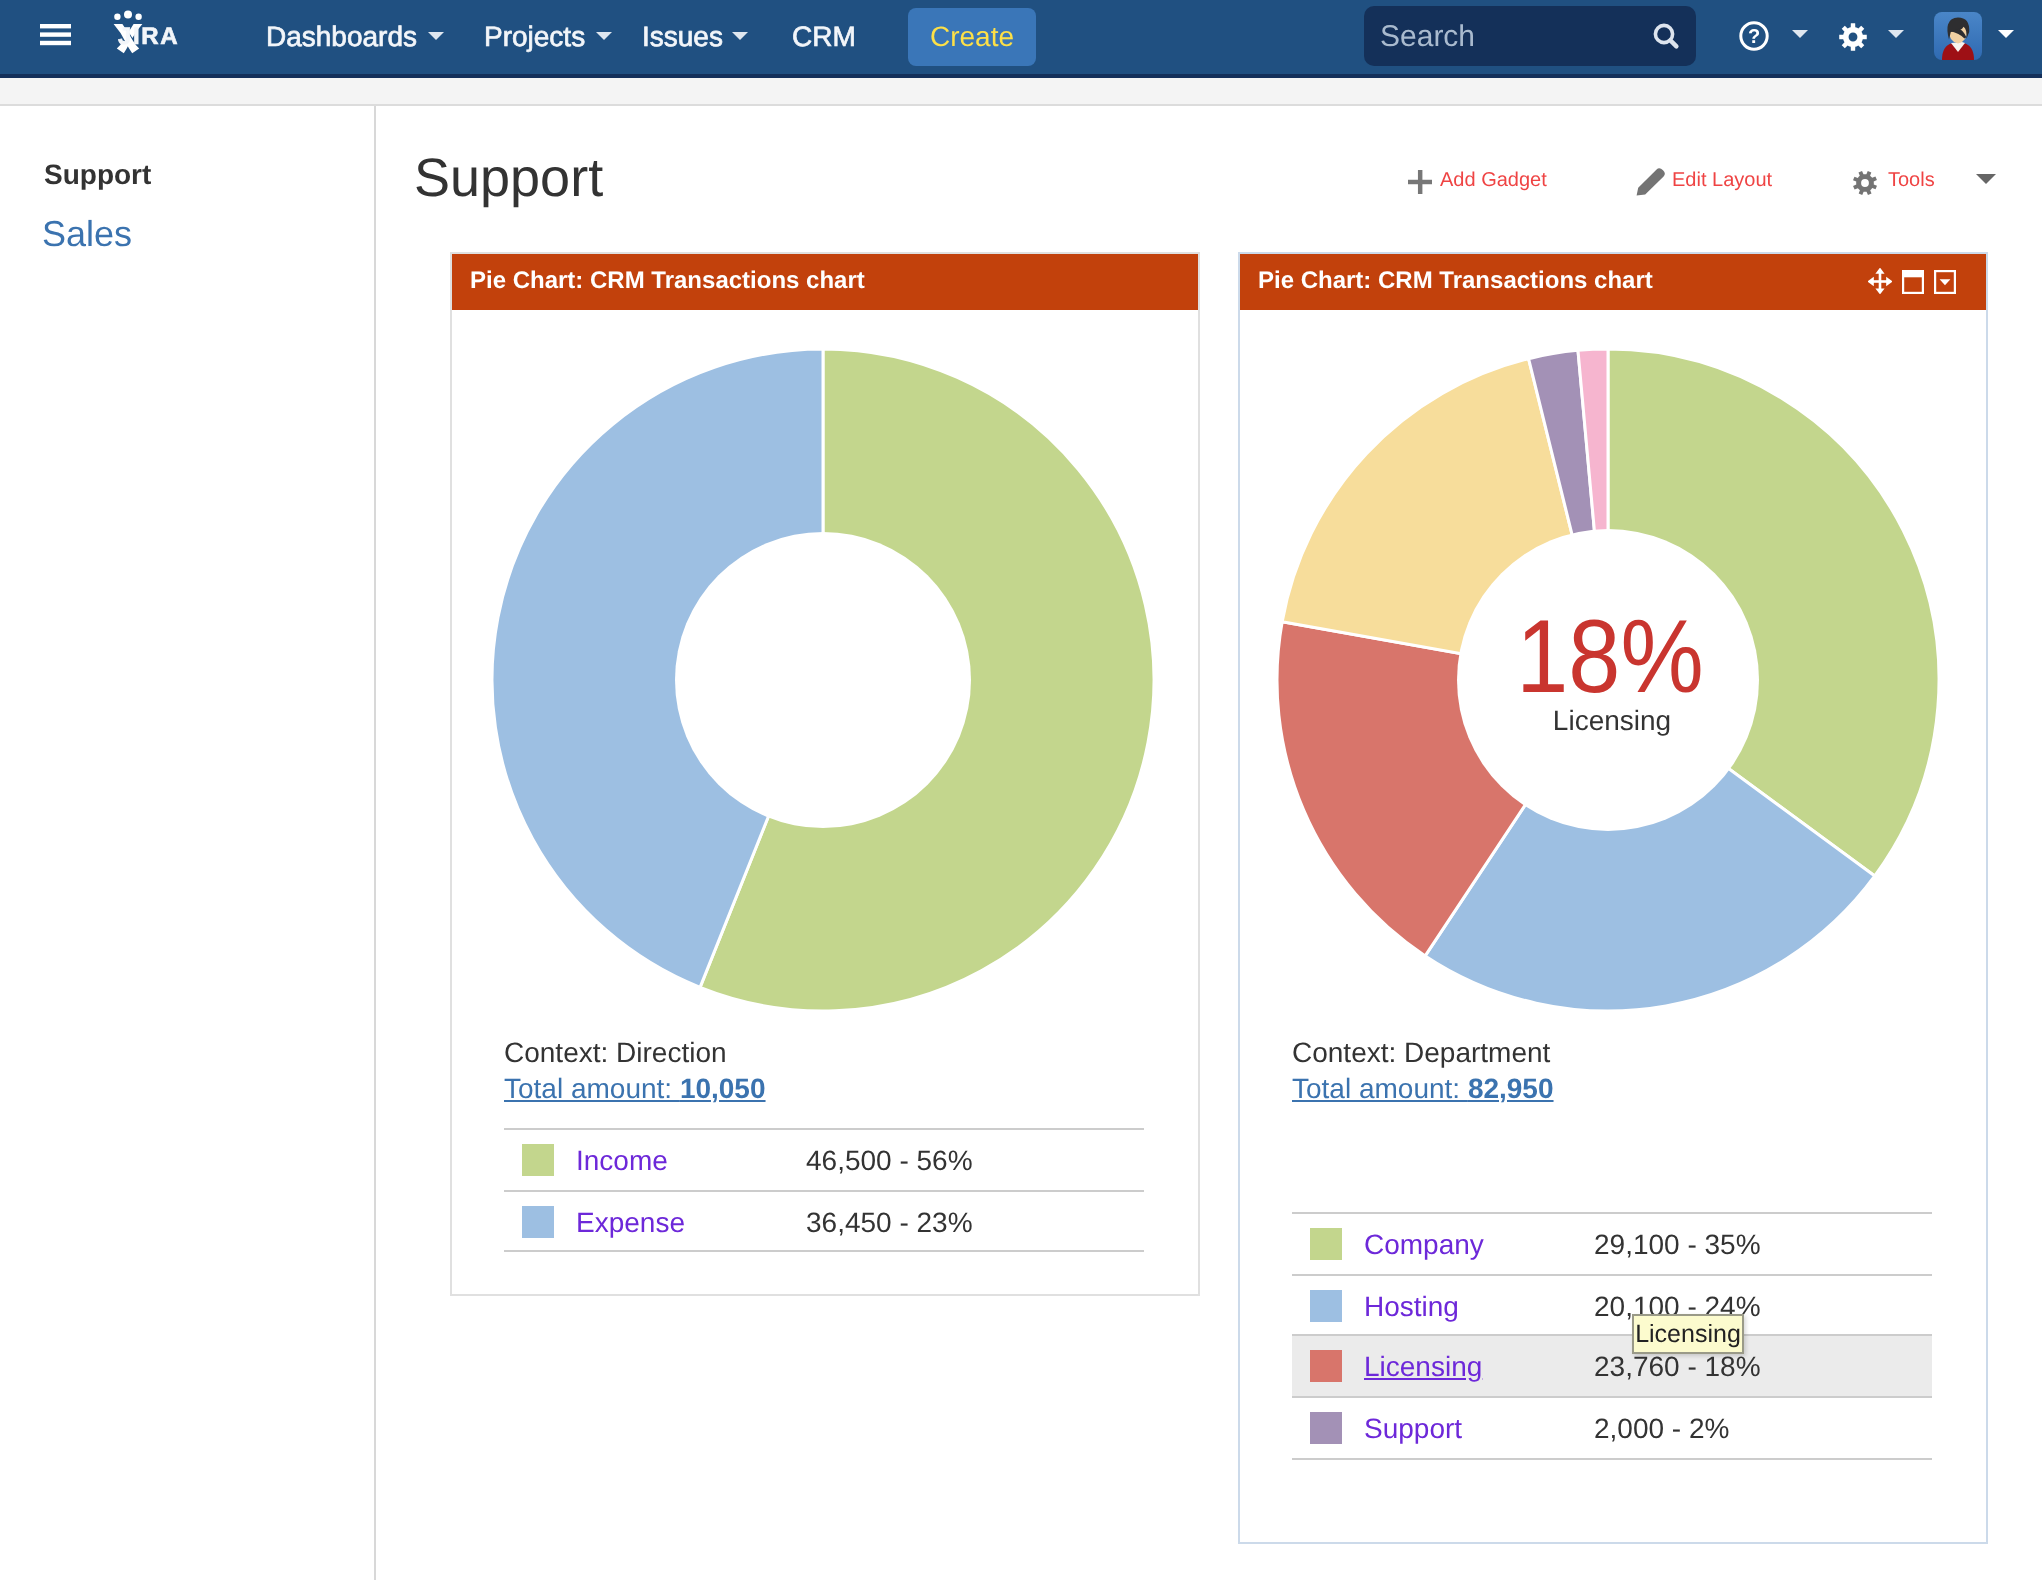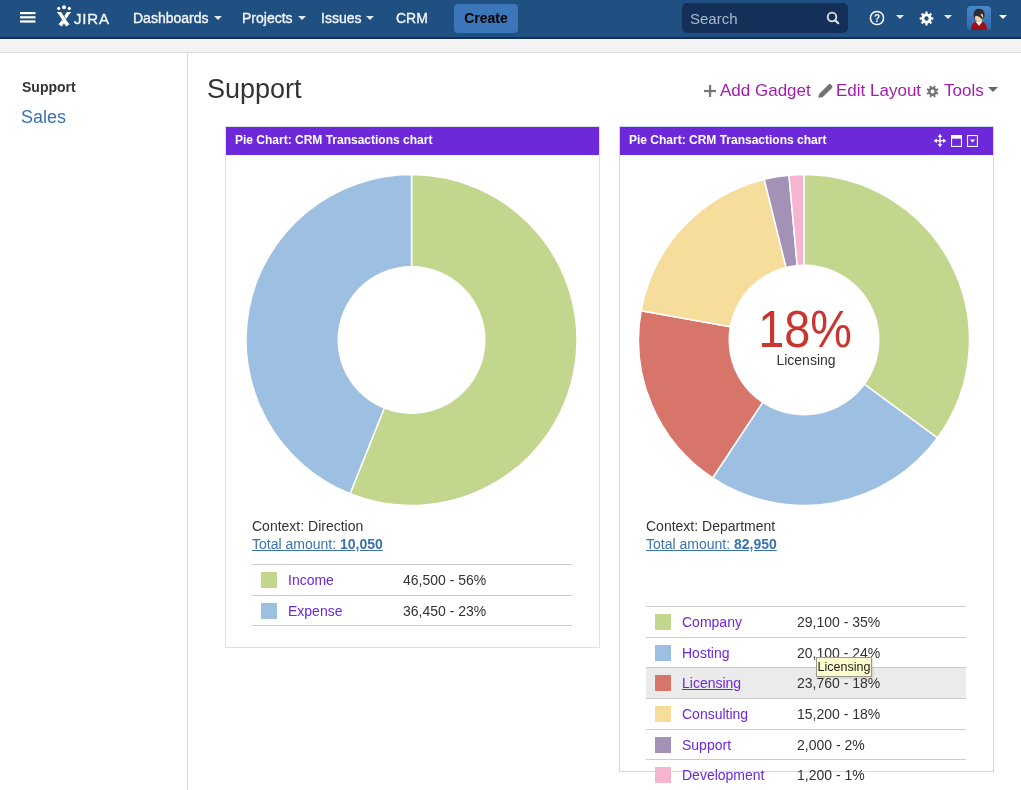--- a/index.html
+++ b/index.html
@@ -5,33 +5,33 @@
 html,body{margin:0;padding:0;}
 body{width:1021px;height:790px;position:relative;overflow:hidden;background:#fff;
   font-family:"Liberation Sans", sans-serif;}
 .abs{position:absolute;}
 
 #topbar{left:0;top:0;width:1021px;height:37px;background:#205081;border-bottom:2px solid #14305a;}
 #strip{left:0;top:39px;width:1021px;height:13px;background:#f4f4f4;border-bottom:1px solid #dcdcdc;}
 #sidebarline{left:187px;top:53px;width:1px;height:737px;background:#d8d8d8;}
 .navitem{position:absolute;top:0;height:37px;line-height:36px;color:#f3f6fa;font-size:14px;-webkit-text-stroke:0.35px #f3f6fa;}
 .caret{display:inline-block;width:0;height:0;border-left:4px solid transparent;border-right:4px solid transparent;border-top:4px solid #dfe7f0;vertical-align:middle;margin-left:5px;margin-top:-2px;}
-#createbtn{left:454px;top:4px;width:64px;height:29px;background:#3a76b8;border-radius:4px;color:#000000;font-weight:bold;font-size:14px;text-align:center;line-height:29px;}
+#createbtn{left:454px;top:4px;width:64px;height:29px;background:#3a76b8;border-radius:4px;color:#fde047;font-weight:normal;font-size:14px;text-align:center;line-height:29px;}
 #searchbox{left:682px;top:3px;width:166px;height:30px;background:#143059;border-radius:5px;}
 #searchtxt{left:690px;top:0;height:37px;line-height:37px;color:#a9bace;font-size:15px;}
 
 #sb1{left:22px;top:79px;font-size:14px;font-weight:bold;color:#333;}
 #sb2{left:21px;top:107px;font-size:18px;color:#3b73af;}
 
 #h1{left:207px;top:74px;font-size:27px;color:#333;}
-.hbtn{top:83px;font-size:17px;color:#a21caf;height:16px;line-height:16px;}
+.hbtn{top:83px;font-size:10px;color:#ef4444;height:16px;line-height:16px;}
 
 .gadget{background:#fff;border:1px solid #e0e0e0;box-sizing:border-box;}
 .gadget.active{border-color:#ccdaea;}
-.ghead{position:absolute;left:0;top:0;right:0;height:27.5px;background:#6d28d9;color:#fff;
+.ghead{position:absolute;left:0;top:0;right:0;height:27.5px;background:#c2410c;color:#fff;
   font-size:12px;font-weight:bold;line-height:27.5px;padding-left:9px;}
 .ctx{font-size:14px;line-height:18.5px;color:#333;}
 .ctx .blue{color:#3b73af;text-decoration:underline;}
 .ctx b{color:#3b73af;}
 table.legend{border-collapse:collapse;width:320px;font-size:14px;table-layout:fixed;}
 table.legend td{border-top:1px solid #ccc;height:29.7px;padding:0;}
 table.legend tr:last-child td{border-bottom:1px solid #ccc;}
 table.legend td.sq{width:36px;}
 td.sq div{width:16px;height:16px;margin-left:9px;}
 td.nm a{color:#6d28d9;text-decoration:none;}
@@ -59,21 +59,21 @@
   <g fill="#fff">
   <circle cx="2.7" cy="3.4" r="1.6"></circle>
   <circle cx="8" cy="2.2" r="2"></circle>
   <circle cx="13.3" cy="3.4" r="1.6"></circle>
   <path d="M0.8,7 L5.2,7 Q8.6,12.2 10.4,15.2 Q11.6,17.3 13.6,19.3 L10.1,21.6 Q7.8,18.2 6.9,16.2 Q4.6,11.3 0.8,7 Z"></path>
   <path d="M15.2,7 L10.8,7 Q9.2,9.5 8.35,11 L10.2,14 Q12.3,10.2 15.2,7 Z"></path>
   <path d="M7.65,11 Q6.3,13.6 5.6,15.2 Q4.4,17.3 2.4,19.3 L5.9,21.6 Q8.2,18.2 9.1,16.2 L9.5,15.3 Z" fill="none"></path>
   <path d="M5.65,15.3 Q4.5,17.4 2.4,19.3 L5.9,21.6 Q7.4,19.4 8.4,17.3 Z"></path>
   </g>
 </svg>
-<div class="abs navitem" style="left:74px;font-size:15px;font-weight:normal;letter-spacing:0.8px;line-height:37px;">JIRA</div>
+<div class="abs navitem" style="left:59px;font-size:12px;font-weight:bold;letter-spacing:0.8px;line-height:37px;">JIRA</div>
 <div class="abs navitem" style="left:133px;">Dashboards<span class="caret"></span></div>
 <div class="abs navitem" style="left:242px;">Projects<span class="caret"></span></div>
 <div class="abs navitem" style="left:321px;">Issues<span class="caret"></span></div>
 <div class="abs navitem" style="left:396px;">CRM</div>
 <div id="createbtn" class="abs">Create</div>
 <div id="searchbox" class="abs"></div>
 <div id="searchtxt" class="abs">Search</div>
 <svg class="abs" style="left:825px;top:10px;" width="16" height="16" viewBox="0 0 16 16">
   <circle cx="7" cy="7" r="4.3" fill="none" stroke="#dde4ee" stroke-width="1.8"></circle>
   <line x1="10.2" y1="10.2" x2="13.2" y2="13.2" stroke="#dde4ee" stroke-width="2.2" stroke-linecap="round"></line>
@@ -211,34 +211,20 @@
       </tr>
   <tr class="hl">
         <td class="sq">
           <div style="background:#d8756b;"></div>
         </td>
         <td class="nm"><a>Licensing</a></td>
         <td class="val">23,760 - 18%</td>
       </tr>
   <tr>
         <td class="sq">
-          <div style="background:#f7dd9b;"></div>
-        </td>
-        <td class="nm"><a>Consulting</a></td>
-        <td class="val">15,200 - 18%</td>
-      </tr>
-  <tr>
-        <td class="sq">
           <div style="background:#a391b6;"></div>
         </td>
         <td class="nm"><a>Support</a></td>
         <td class="val">2,000 - 2%</td>
-      </tr>
-  <tr>
-        <td class="sq">
-          <div style="background:#f6b5cf;"></div>
-        </td>
-        <td class="nm"><a>Development</a></td>
-        <td class="val">1,200 - 1%</td>
       </tr>
 </tbody>
   </table>
 <div id="tooltip" class="abs">Licensing</div>
 
 </body></html>

